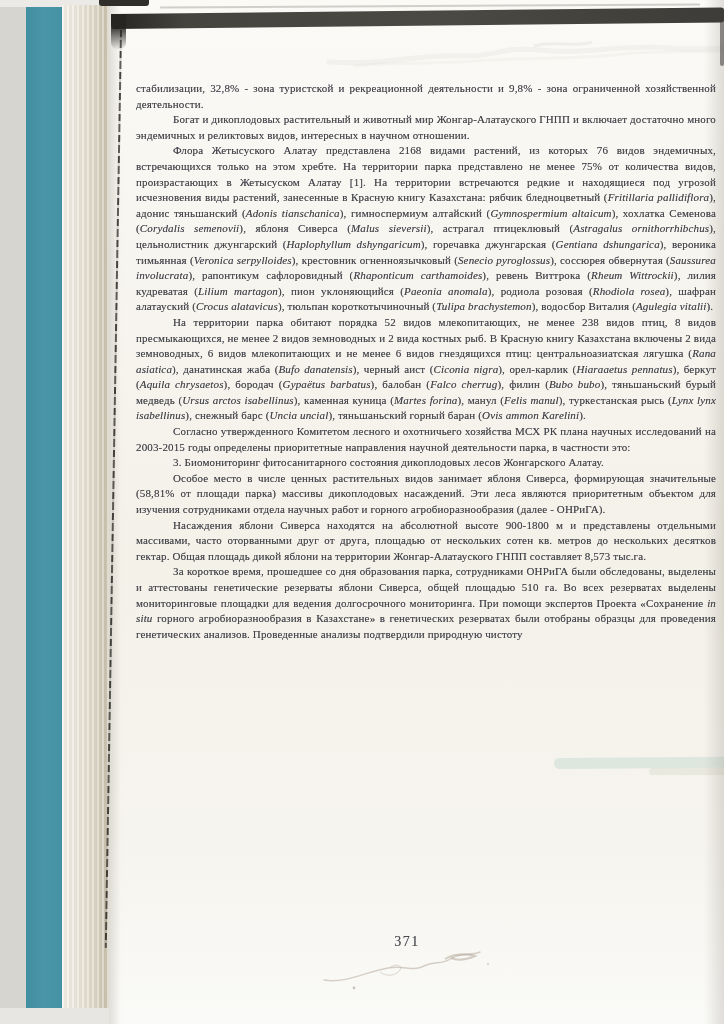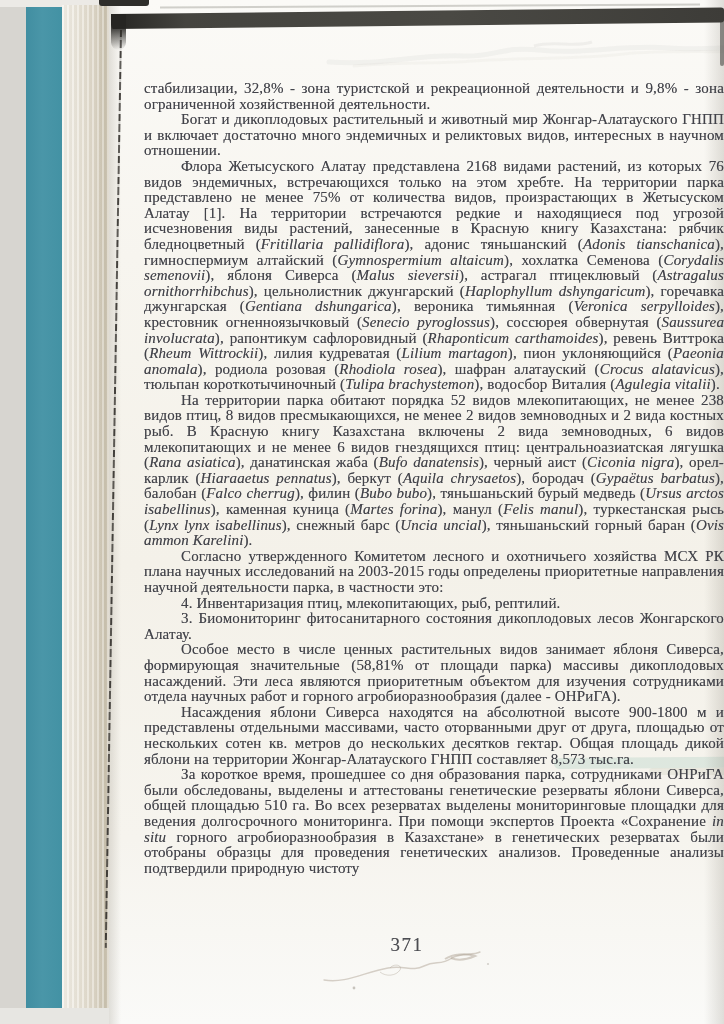--- a/index.html
+++ b/index.html
@@ -79,30 +79,30 @@
   .highlight-1{
     position:absolute;left:445px;top:757px;width:280px;height:11px;
     background:rgba(100,165,150,0.16);border-radius:5px;transform:rotate(-0.4deg);
   }
   .highlight-2{
     position:absolute;left:540px;top:768px;width:184px;height:7px;
     background:rgba(150,160,120,0.12);border-radius:4px;
   }
   
   .page-text{
-    position:absolute;left:144px;top:81px;width:580px;
-    font-size:15px;line-height:15.6px;letter-spacing:0.15px;
+    position:absolute;left:136px;top:81px;width:580px;
+    font-size:11px;line-height:15.6px;letter-spacing:0.15px;
     color:var(--text-color);text-align:justify;
     text-shadow:0 0 0.6px rgba(67,68,75,0.55);
   }
   .page-text p{margin:0;}
   .page-text p.indent{text-indent:37px;}
   .page-number{
     position:absolute;left:133px;top:934px;width:548px;text-align:center;
-    font-size:19px;letter-spacing:1.5px;color:#4c4d52;
+    font-size:14px;letter-spacing:1.5px;color:#4c4d52;
     text-shadow:0 0 0.6px rgba(76,77,82,0.5);
   }
   .scribble{position:absolute;left:320px;top:944px;width:175px;height:48px;opacity:0.6;}
 </style>
 </head>
 <body>
 
 <div class="stage">
 
   <div class="scan-top"></div>
@@ -129,21 +129,20 @@
   <div class="thin-top-line"></div>
   <div class="right-sliver"></div>
   <div class="left-border"></div>
 
   <div class="page-text">
       <p class="para"><span>стабилизации, 32,8% - зона туристской и рекреационной деятельности и 9,8% - зона ограниченной хозяйственной деятельности.</span></p>
       <p class="para indent"><span>Богат и дикоплодовых растительный и животный мир Жонгар-Алатауского ГНПП и включает достаточно много эндемичных и реликтовых видов, интересных в научном отношении.</span></p>
       <p class="para indent"><span>Флора Жетысуского Алатау представлена 2168 видами растений, из которых 76 видов эндемичных, встречающихся только на этом хребте. На территории парка представлено не менее 75% от количества видов, произрастающих в Жетысуском Алатау [1]. На территории встречаются редкие и находящиеся под угрозой исчезновения виды растений, занесенные в Красную книгу Казахстана: рябчик бледноцветный (</span><i>Fritillaria pallidiflora</i><span>), адонис тяньшанский (</span><i>Adonis tianschanica</i><span>), гимноспермиум алтайский (</span><i>Gymnospermium altaicum</i><span>), хохлатка Семенова (</span><i>Corydalis semenovii</i><span>), яблоня Сиверса (</span><i>Malus sieversii</i><span>), астрагал птицеклювый (</span><i>Astragalus ornithorrhibchus</i><span>), цельнолистник джунгарский (</span><i>Haplophyllum dshyngaricum</i><span>), горечавка джунгарская (</span><i>Gentiana dshungarica</i><span>), вероника тимьянная (</span><i>Veronica serpylloides</i><span>), крестовник огненноязычковый (</span><i>Senecio pyroglossus</i><span>), соссюрея обвернутая (</span><i>Saussurea involucrata</i><span>), рапонтикум сафлоровидный (</span><i>Rhaponticum carthamoides</i><span>), ревень Виттрока (</span><i>Rheum Wittrockii</i><span>), лилия кудреватая (</span><i>Lilium martagon</i><span>), пион уклоняющийся (</span><i>Paeonia anomala</i><span>), родиола розовая (</span><i>Rhodiola rosea</i><span>), шафран алатауский (</span><i>Crocus alatavicus</i><span>), тюльпан короткотычиночный (</span><i>Tulipa brachystemon</i><span>), водосбор Виталия (</span><i>Agulegia vitalii</i><span>).</span></p>
       <p class="para indent"><span>На территории парка обитают порядка 52 видов млекопитающих, не менее 238 видов птиц, 8 видов пресмыкающихся, не менее 2 видов земноводных и 2 вида костных рыб. В Красную книгу Казахстана включены 2 вида земноводных, 6 видов млекопитающих и не менее 6 видов гнездящихся птиц: центральноазиатская лягушка (</span><i>Rana asiatica</i><span>), данатинская жаба (</span><i>Bufo danatensis</i><span>), черный аист (</span><i>Ciconia nigra</i><span>), орел-карлик (</span><i>Hiaraaetus pennatus</i><span>), беркут (</span><i>Aquila chrysaetos</i><span>), бородач (</span><i>Gypaëtus barbatus</i><span>), балобан (</span><i>Falco cherrug</i><span>), филин (</span><i>Bubo bubo</i><span>), тяньшаньский бурый медведь (</span><i>Ursus arctos isabellinus</i><span>), каменная куница (</span><i>Martes forina</i><span>), манул (</span><i>Felis manul</i><span>), туркестанская рысь (</span><i>Lynx lynx isabellinus</i><span>), снежный барс (</span><i>Uncia uncial</i><span>), тяньшаньский горный баран (</span><i>Ovis ammon Karelini</i><span>).</span></p>
       <p class="para indent"><span>Согласно утвержденного Комитетом лесного и охотничьего хозяйства МСХ РК плана научных исследований на 2003-2015 годы определены приоритетные направления научной деятельности парка, в частности это:</span></p>
-      <p class="para indent"><span>4. Инвентаризация птиц, млекопитающих, рыб, рептилий.</span></p>
       <p class="para indent"><span>3. Биомониторинг фитосанитарного состояния дикоплодовых лесов Жонгарского Алатау.</span></p>
       <p class="para indent"><span>Особое место в числе ценных растительных видов занимает яблоня Сиверса, формирующая значительные (58,81% от площади парка) массивы дикоплодовых насаждений. Эти леса являются приоритетным объектом для изучения сотрудниками отдела научных работ и горного агробиоразнообразия (далее - ОНРиГА).</span></p>
       <p class="para indent"><span>Насаждения яблони Сиверса находятся на абсолютной высоте 900-1800 м и представлены отдельными массивами, часто оторванными друг от друга, площадью от нескольких сотен кв. метров до нескольких десятков гектар. Общая площадь дикой яблони на территории Жонгар-Алатауского ГНПП составляет 8,573 тыс.га.</span></p>
       <p class="para indent"><span>За короткое время, прошедшее со дня образования парка, сотрудниками ОНРиГА были обследованы, выделены и аттестованы генетические резерваты яблони Сиверса, общей площадью 510 га. Во всех резерватах выделены мониторинговые площадки для ведения долгосрочного мониторинга. При помощи экспертов Проекта «Сохранение </span><i>in situ</i><span> горного агробиоразнообразия в Казахстане» в генетических резерватах были отобраны образцы для проведения генетических анализов. Проведенные анализы подтвердили природную чистоту</span></p>
     </div>
 
   <div class="page-number">371</div>
 
   <svg class="scribble" viewBox="0 0 175 48" xmlns="http://www.w3.org/2000/svg">
     <path d="M4 36 C 25 40, 45 28, 68 24 C 85 21, 92 28, 104 22 C 116 16, 120 22, 132 14 C 142 8, 152 12, 160 8" fill="none" stroke="#8a7a66" stroke-width="1.4" stroke-linecap="round" opacity="0.55"></path>

